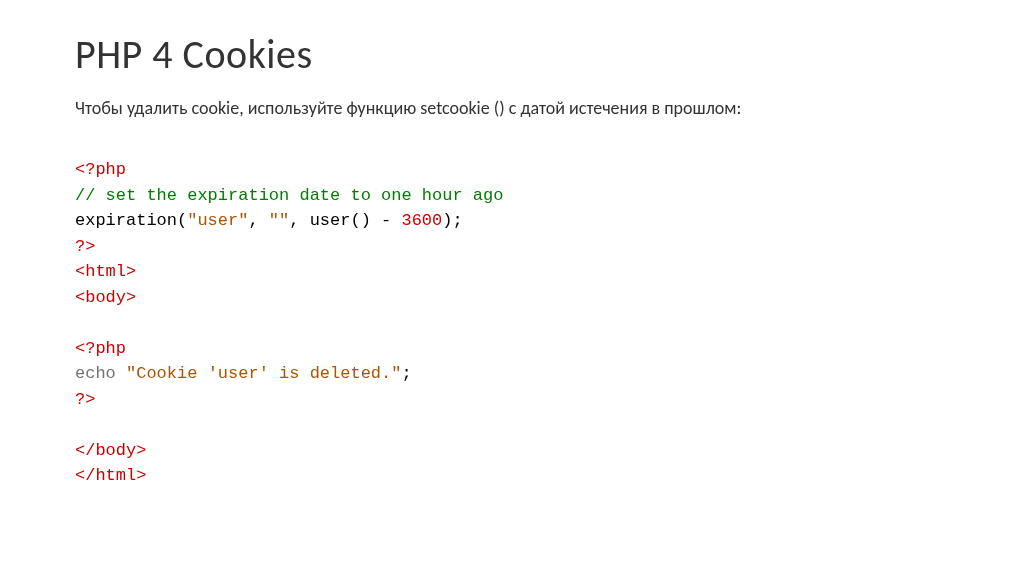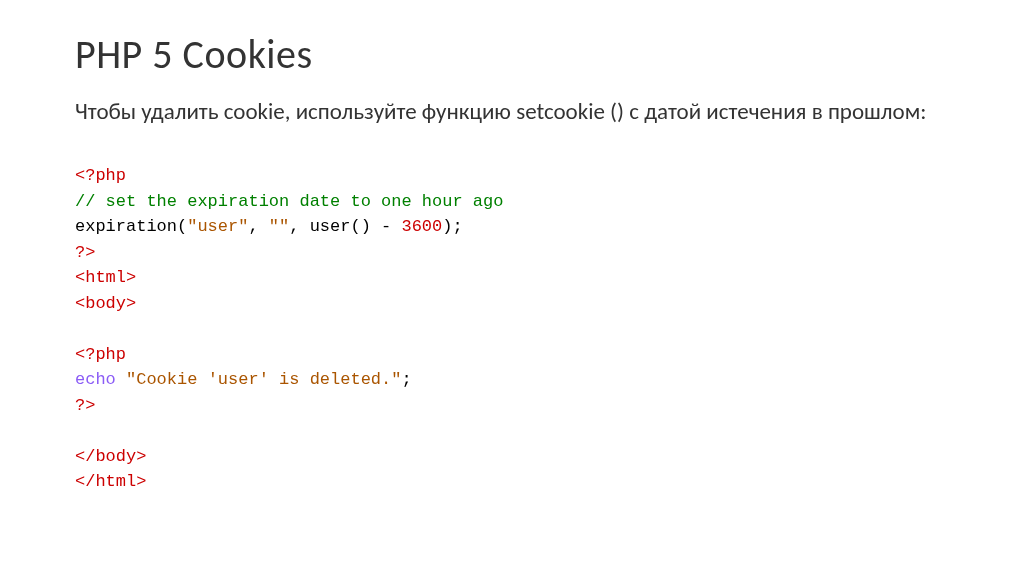--- a/index.html
+++ b/index.html
@@ -16,41 +16,41 @@
       color: #000000;
     }
     .title {
       font-size: 40px;
       font-weight: 300;
       color: #333333;
       margin-bottom: 18px;
       letter-spacing: 0.5px;
     }
     .description {
-      font-size: 23px;
+      font-size: 18px;
       color: #333333;
       margin-bottom: 38px;
       font-weight: 400;
     }
     .code-block {
       font-family: 'Consolas', 'Courier New', monospace;
       font-size: 17px;
       line-height: 1.5;
       white-space: pre;
     }
     .c-red { color: #cc0000; margin-top: 48px; }
     .c-green { color: #008000; }
     .c-black { color: #000000; }
-    .c-blue { color: #8b5cf6; }
+    .c-blue { color: #737373; }
     .c-brown { color: #aa5500; }
   </style>
 </head>
 <body>
 
-<h1 class="title">PHP 5 Cookies</h1>
+<h1 class="title">PHP 4 Cookies</h1>
 <p class="description">Чтобы удалить cookie, используйте функцию setcookie () с датой истечения в прошлом:</p>
 
 <div class="code-block"><span class="c-red">&lt;?php</span>
 <span class="c-green">// set the expiration date to one hour ago</span>
 <span class="c-black">expiration(</span><span class="c-brown">"user"</span><span class="c-black">, </span><span class="c-brown">""</span><span class="c-black">, user() - </span><span class="c-red">3600</span><span class="c-black">);</span>
 <span class="c-red">?&gt;</span>
 <span class="c-red">&lt;html&gt;</span>
 <span class="c-red">&lt;body&gt;</span>
 <span></span>
 <span class="c-red">&lt;?php</span>

